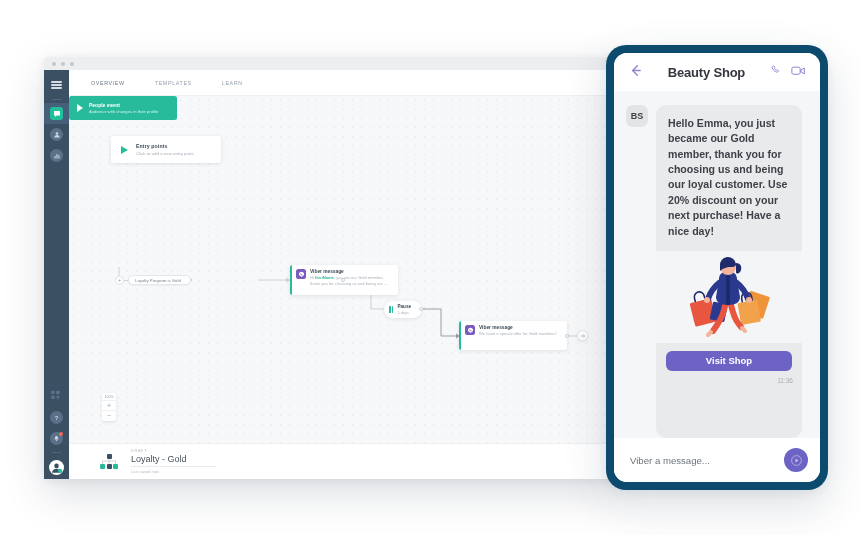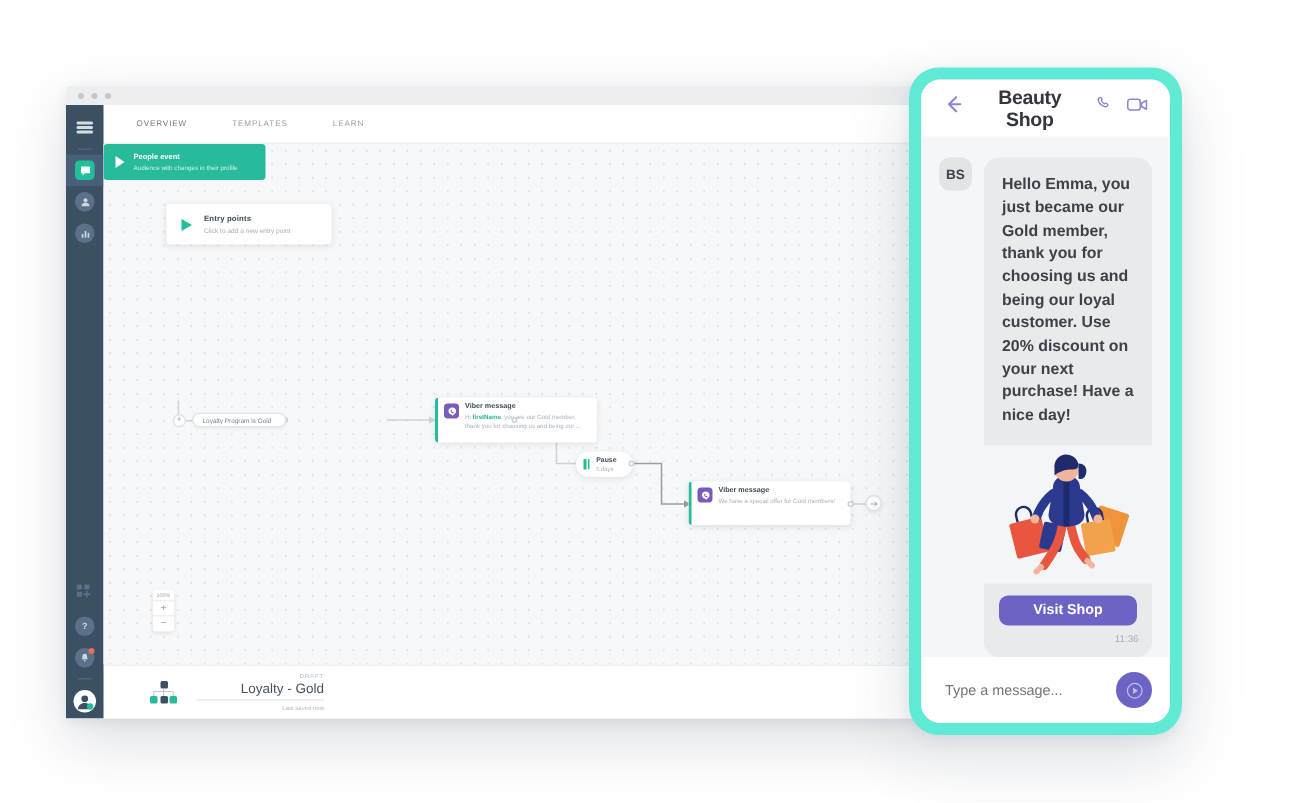--- a/index.html
+++ b/index.html
@@ -132,32 +132,32 @@
   }
 
   
   .zoomw { position:absolute; left:33px; bottom:22px; width:14px; background:#fff; border-radius:2px;
            box-shadow:0 1px 3px rgba(50,65,85,0.14); text-align:center; }
   .zlab { font-size:3.6px; color:#9aa4ae; padding:2px 0 1px; border-bottom:1px solid #eef0f2; }
   .zbtn { font-size:7px; color:#9aa4ae; line-height:9px; height:10px; }
   .zbtn.top { border-bottom:1px solid #eef0f2; }
 
   
-  .botbar { height:36px; background:#fff; display:flex; align-items:center; padding-left:30px; gap:12px; border-top:1px solid #eef0f2;text-align:right;}
+  .botbar { height:36px; background:#fff; display:flex; align-items:center; padding-left:30px; gap:12px; border-top:1px solid #eef0f2;}
   .flowicon { position:relative; width:20px; height:16px; }
   .flowicon i { position:absolute; display:block; width:5px;height:5px;border-radius:1px; }
   .doc-draft { font-size:3.8px; letter-spacing:0.7px; color:#b4bcc4; text-transform:uppercase; }
   .doc-title { font-size:9px; color:#46535f; margin-top:1px; }
   .doc-title-line { width:85px; height:1px; background:#e7eaee; margin-top:2px; }
   .doc-saved { font-size:4px; color:#b4bcc4; margin-top:2px; }
 
   
   .phone {
-    position:absolute; left:606px; top:45px; width:182px; height:445px;
-    background:#5eead4; border-radius:20px;
+    position:absolute; left:606px; top:45px; width:222px; height:445px;
+    background:#0c4a6e; border-radius:20px;
     box-shadow: 0 16px 44px rgba(40,55,80,0.16), 0 3px 10px rgba(40,55,80,0.07);
     padding:8px; display:flex; flex-direction:column;
   }
   .phone-inner { flex:1; display:flex; flex-direction:column; border-radius:13px; overflow:hidden; background:#f3f4f6; }
   .ph-head {
     height:38px; background:#fff; display:flex; align-items:center;
     padding:0 14px; gap:10px; position:relative;
   }
   .ph-title { flex:1; text-align:center; font-size:13px; font-weight:bold; color:#33373d; letter-spacing:-0.2px;}
   .ph-actions { display:flex; gap:8px; align-items:center; }
@@ -470,21 +470,21 @@
             </svg>
           </div>
           <div class="bubble-cta">
             <div class="cta-btn">Visit Shop</div>
           </div>
           <div class="bubble-time">11:36</div>
         </div>
       </div>
 
       <div class="ph-foot">
-        <span class="ph-input">Type a message...</span>
+        <span class="ph-input">Viber a message...</span>
         <span class="send-btn">
           <svg width="13" height="13" viewBox="0 0 16 16">
               <circle cx="8" cy="8" r="6" fill="none" stroke="#c3bfe8" stroke-width="1"></circle>
               <path d="M6.6 5.4l4 2.6-4 2.6z" fill="#c3bfe8"></path>
             </svg>
         </span>
       </div>
 
     </div>
   </div>

